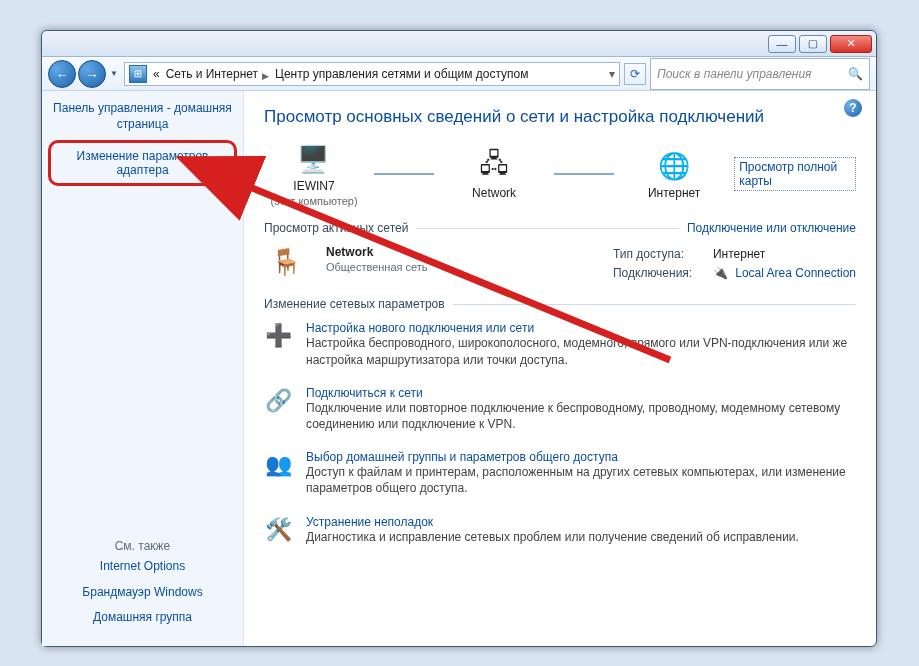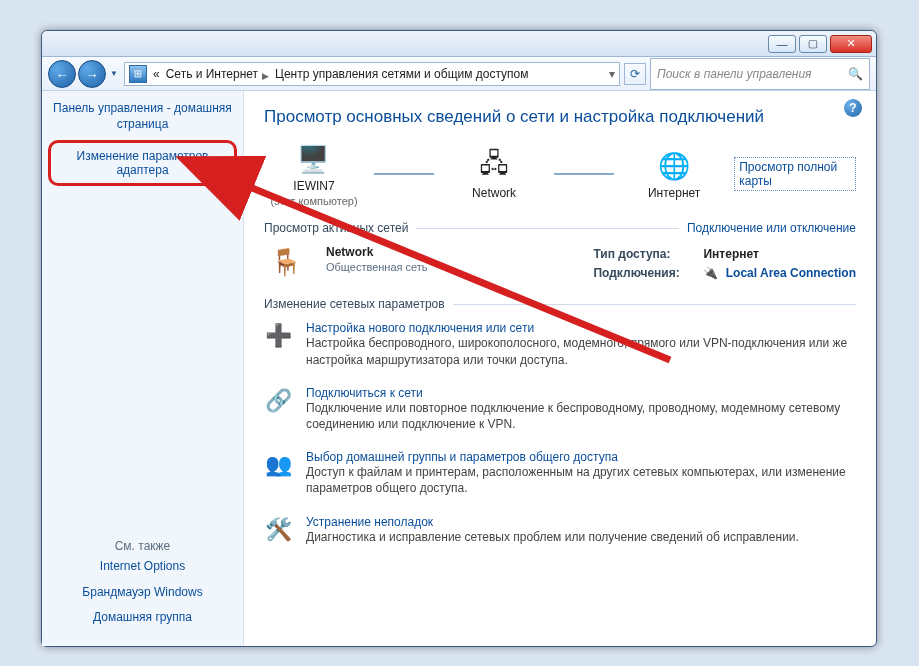--- a/index.html
+++ b/index.html
@@ -245,21 +245,21 @@
     height: 34px;
     display: flex;
     align-items: center;
     justify-content: center;
     font-size: 26px;
   }
   .active-net .left-col { display: flex; flex-direction: column; gap: 2px; }
   .active-net .net-name { font-weight: bold; }
   .active-net .net-type { color: #5b6d80; font-size: 11px; }
   .kv { margin-left: auto; font-size: 12px; }
-  .kv .row { display: flex; gap: 10px; line-height: 1.6; font-weight: bold; }
+  .kv .row { display: flex; line-height: 1.6; }
   .kv .k { width: 100px; color: #374a5e; }
   .kv .v .plug { color: #2c6aa8; margin-right: 4px; }
   .tasks { margin-top: 6px; }
   .task {
     display: flex;
     gap: 12px;
     align-items: flex-start;
     margin-bottom: 18px;
   }
   .task .tico {

